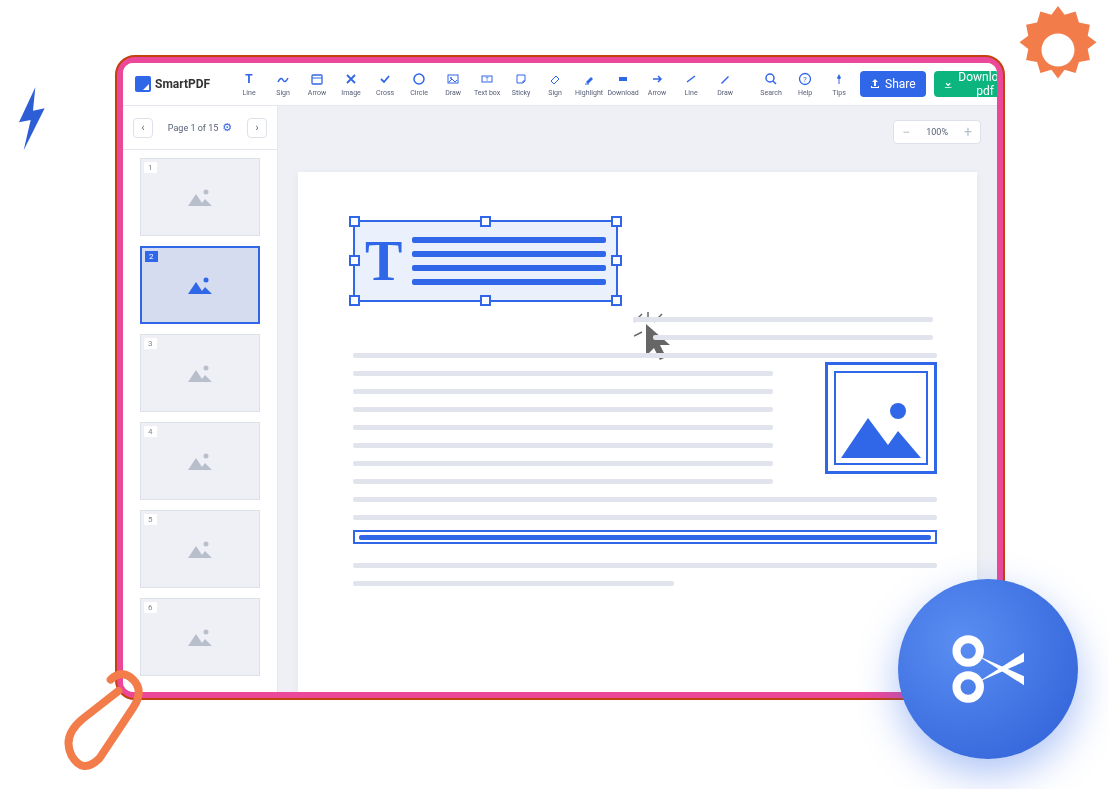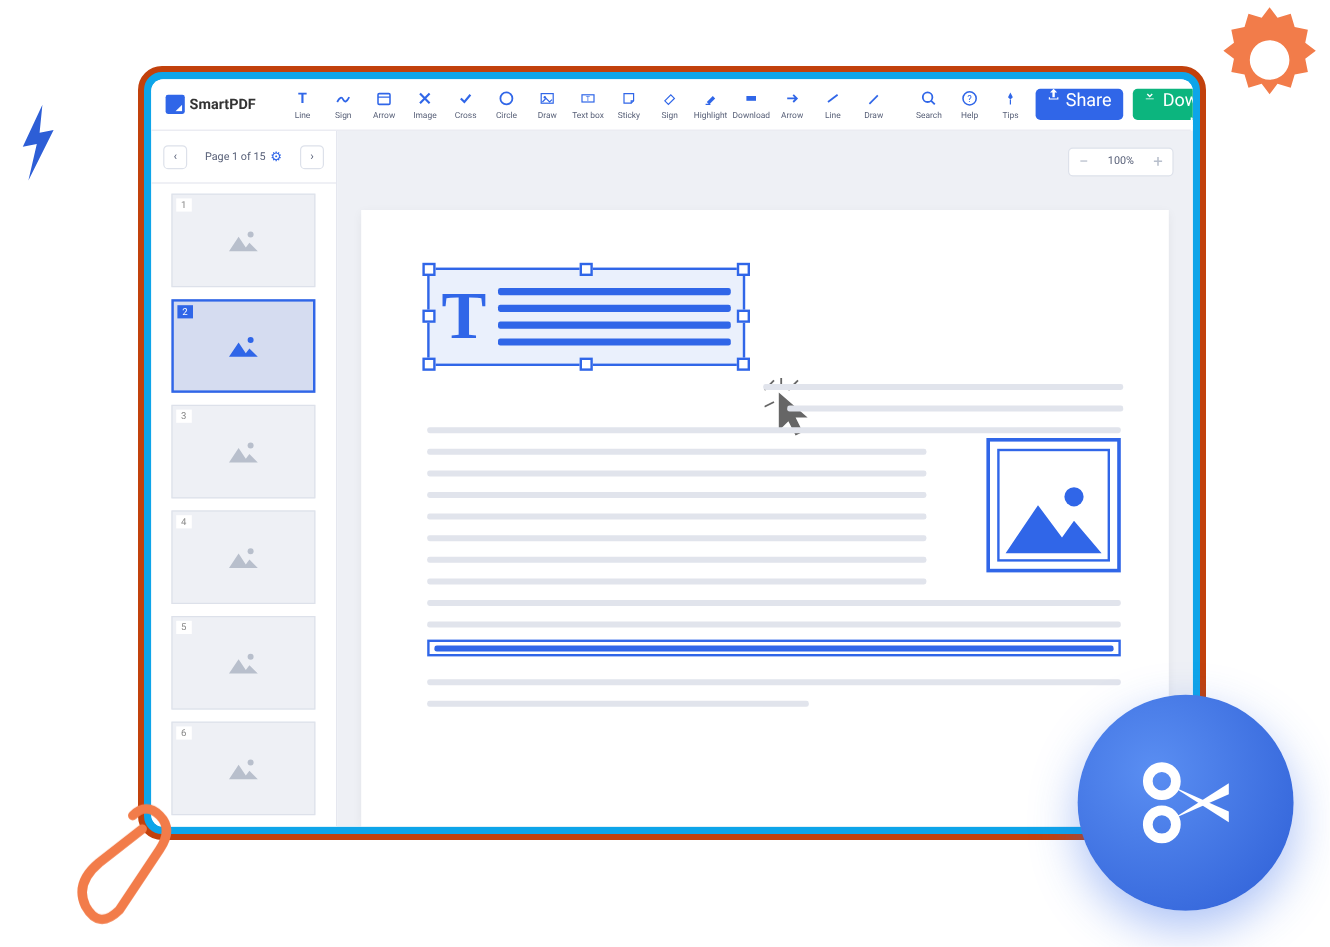--- a/index.html
+++ b/index.html
@@ -1,27 +1,27 @@
 <!DOCTYPE html>
 <html><head>
 <meta charset="utf-8">
 <style>
 *{box-sizing:border-box;margin:0;padding:0;font-family:-apple-system,BlinkMacSystemFont,"Segoe UI",Roboto,sans-serif}
 body{width:1108px;height:789px;background:#fff;position:relative;overflow:hidden}
-.app-frame{position:absolute;left:115px;top:55px;width:890px;height:645px;background:#0ea5e9;border:5px solid #c2410c;border-radius:20px;overflow:hidden}
+.app-frame{position:absolute;left:115px;top:55px;width:890px;height:645px;background:#ec4899;border:2px solid #c2410c;border-radius:20px;overflow:hidden}
 .app-inner{position:absolute;inset:6px;background:#fff;border-radius:10px;overflow:hidden;display:flex;flex-direction:column}
 .toolbar{height:43px;border-bottom:1px solid #e5e7ef;display:flex;align-items:center;padding:0 8px;gap:2px;background:#fff}
 .logo{display:flex;align-items:center;gap:4px;padding:0 10px 0 4px;font-weight:700;font-size:12px;color:#333}
 .logo-icon{width:16px;height:16px;background:#3066e8;border-radius:2px;position:relative}
 .logo-icon:after{content:"";position:absolute;right:2px;bottom:2px;width:6px;height:6px;background:#fff;clip-path:polygon(0 100%,100% 0,100% 100%)}
 .tool{display:flex;flex-direction:column;align-items:center;justify-content:center;width:34px;height:100%;cursor:pointer;font-size:7px;color:#586078;gap:3px}
 .tool svg{width:14px;height:14px}
 .divider{width:1px;height:24px;background:#e5e7ef;margin:0 4px}
 .spacer{flex:1}
-.btn{height:26px;padding:0 10px;border-radius:4px;font-size:15px;display:flex;gap:5px;cursor:pointer;border:none}
+.btn{height:26px;padding:0 10px;border-radius:4px;font-size:12px;display:flex;align-items:center;gap:5px;cursor:pointer;border:none}
 .btn-share{background:#3066e8;color:#fff;margin-right:6px}
 .btn-download{background:#0cb57e;color:#fff}
 .content{flex:1;display:flex;overflow:hidden}
 .sidebar{width:155px;border-right:1px solid #e5e7ef;display:flex;flex-direction:column;background:#fff}
 .page-nav{height:44px;display:flex;align-items:center;justify-content:space-between;padding:0 10px;border-bottom:1px solid #e5e7ef}
 .nav-btn{width:20px;height:20px;border:1px solid #dde1ea;border-radius:4px;background:#fff;display:flex;align-items:center;justify-content:center;cursor:pointer;font-size:10px;color:#586078}
 .page-info{font-size:9px;color:#586078;display:flex;align-items:center;gap:4px}
 .gear{color:#3066e8;font-size:11px}
 .thumbs{flex:1;overflow-y:auto;padding:8px 12px}
 .thumb{position:relative;width:120px;height:78px;background:#eef0f5;border:1px solid #dde1ea;margin:0 auto 10px;display:flex;align-items:center;justify-content:center}

